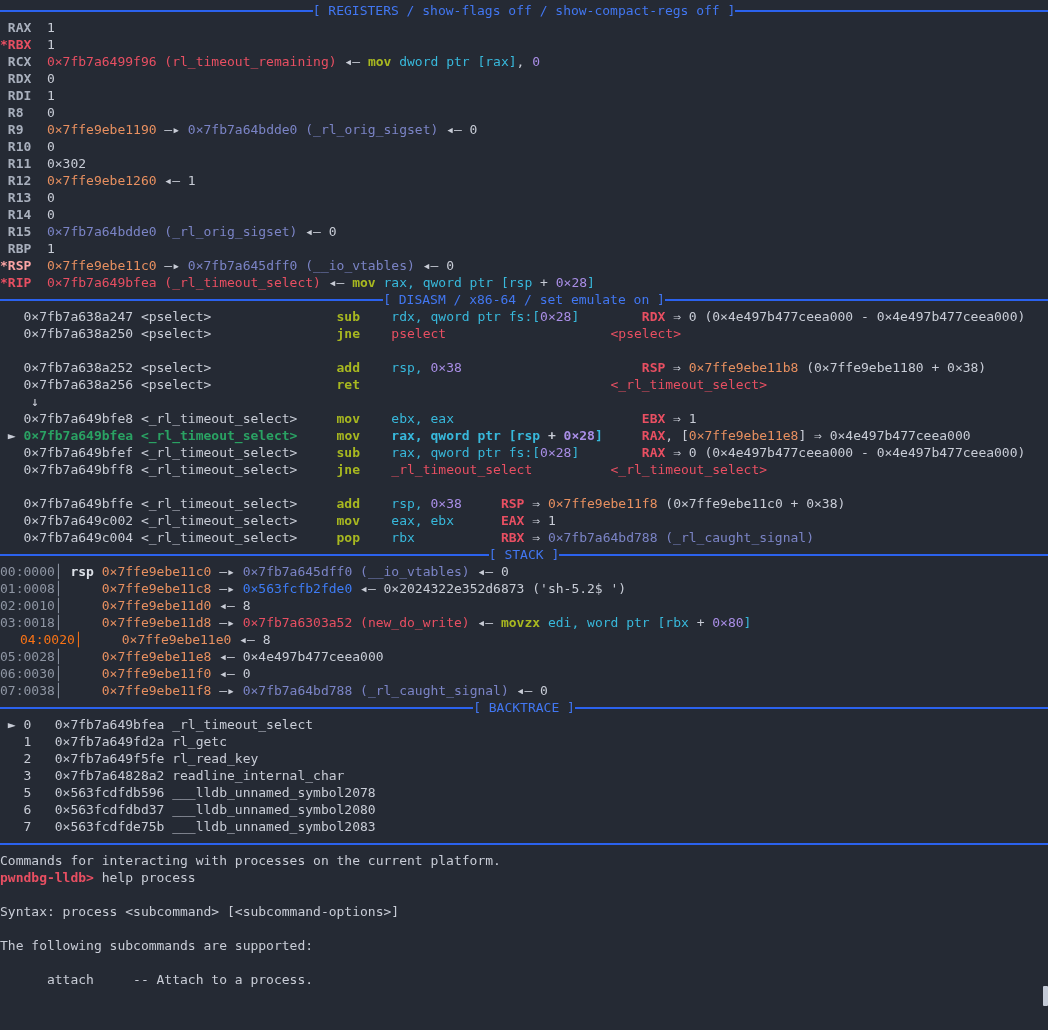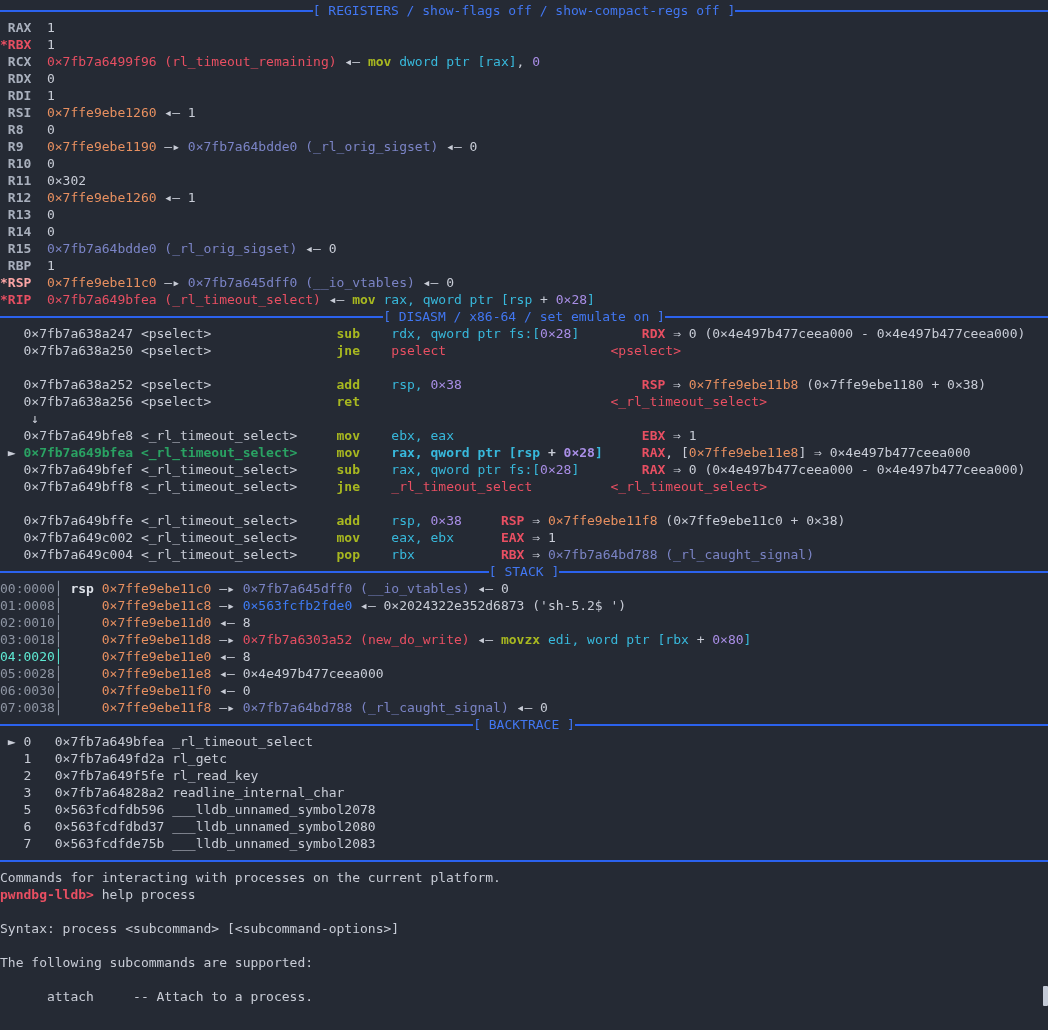--- a/index.html
+++ b/index.html
@@ -31,21 +31,20 @@
     <div class="hdr">
       <div class="rule" style="background: rgb(43, 98, 238);"></div>
       <span class="lbl" style="color: rgb(66, 119, 242);">[ REGISTERS / show-flags off / show-compact-regs off ]</span>
       <div class="rule" style="background: rgb(43, 98, 238);"></div>
     </div>
     <div class="line"><span style="color: rgb(169, 176, 189); font-weight: bold;"> RAX</span><span style="color: rgb(200, 204, 214);">  1</span></div>
     <div class="line"><span style="color: rgb(232, 79, 98); font-weight: bold;">*RBX</span><span style="color: rgb(200, 204, 214);">  1</span></div>
     <div class="line"><span style="color: rgb(169, 176, 189); font-weight: bold;"> RCX</span><span style="color: rgb(200, 204, 214);">  </span><span style="color: rgb(232, 79, 98);">0×7fb7a6499f96 (rl_timeout_remaining)</span><span style="color: rgb(200, 204, 214);"> ◂— </span><span style="color: rgb(168, 184, 32); font-weight: bold;">mov</span><span style="color: rgb(200, 204, 214);"> </span><span style="color: rgb(56, 185, 220);">dword ptr [rax]</span><span style="color: rgb(200, 204, 214);">, </span><span style="color: rgb(169, 142, 230);">0</span></div>
     <div class="line"><span style="color: rgb(169, 176, 189); font-weight: bold;"> RDX</span><span style="color: rgb(200, 204, 214);">  0</span></div>
     <div class="line"><span style="color: rgb(169, 176, 189); font-weight: bold;"> RDI</span><span style="color: rgb(200, 204, 214);">  1</span></div>
-    <div class="line"><span style="color: rgb(169, 176, 189); font-weight: bold;"> RSI</span><span style="color: rgb(200, 204, 214);">  </span><span style="color: rgb(232, 144, 96);">0×7ffe9ebe1260</span><span style="color: rgb(200, 204, 214);"> ◂— 1</span></div>
     <div class="line"><span style="color: rgb(169, 176, 189); font-weight: bold;"> R8</span><span style="color: rgb(200, 204, 214);">   0</span></div>
     <div class="line"><span style="color: rgb(169, 176, 189); font-weight: bold;"> R9</span><span style="color: rgb(200, 204, 214);">   </span><span style="color: rgb(232, 144, 96);">0×7ffe9ebe1190</span><span style="color: rgb(200, 204, 214);"> —▸ </span><span style="color: rgb(123, 132, 198);">0×7fb7a64bdde0 (_rl_orig_sigset)</span><span style="color: rgb(200, 204, 214);"> ◂— 0</span></div>
     <div class="line"><span style="color: rgb(169, 176, 189); font-weight: bold;"> R10</span><span style="color: rgb(200, 204, 214);">  0</span></div>
     <div class="line"><span style="color: rgb(169, 176, 189); font-weight: bold;"> R11</span><span style="color: rgb(200, 204, 214);">  0×302</span></div>
     <div class="line"><span style="color: rgb(169, 176, 189); font-weight: bold;"> R12</span><span style="color: rgb(200, 204, 214);">  </span><span style="color: rgb(232, 144, 96);">0×7ffe9ebe1260</span><span style="color: rgb(200, 204, 214);"> ◂— 1</span></div>
     <div class="line"><span style="color: rgb(169, 176, 189); font-weight: bold;"> R13</span><span style="color: rgb(200, 204, 214);">  0</span></div>
     <div class="line"><span style="color: rgb(169, 176, 189); font-weight: bold;"> R14</span><span style="color: rgb(200, 204, 214);">  0</span></div>
     <div class="line"><span style="color: rgb(169, 176, 189); font-weight: bold;"> R15</span><span style="color: rgb(200, 204, 214);">  </span><span style="color: rgb(123, 132, 198);">0×7fb7a64bdde0 (_rl_orig_sigset)</span><span style="color: rgb(200, 204, 214);"> ◂— 0</span></div>
     <div class="line"><span style="color: rgb(169, 176, 189); font-weight: bold;"> RBP</span><span style="color: rgb(200, 204, 214);">  1</span></div>
     <div class="line"><span style="color: #fca5a5; font-weight: bold;">*RSP</span><span style="color: rgb(200, 204, 214);">  </span><span style="color: rgb(232, 144, 96);">0×7ffe9ebe11c0</span><span style="color: rgb(200, 204, 214);"> —▸ </span><span style="color: rgb(123, 132, 198);">0×7fb7a645dff0 (__io_vtables)</span><span style="color: rgb(200, 204, 214);"> ◂— 0</span></div>
@@ -71,21 +70,21 @@
     <div class="line"><span style="color: rgb(200, 204, 214);">   0×7fb7a649c004 &lt;_rl_timeout_select&gt;     </span><span style="color: rgb(168, 184, 32); font-weight: bold;">pop</span><span style="color: rgb(200, 204, 214);">    </span><span style="color: rgb(56, 185, 220);">rbx</span><span style="color: rgb(200, 204, 214);">           </span><span style="color: rgb(232, 79, 98); font-weight: bold;">RBX</span><span style="color: rgb(200, 204, 214);"> ⇒ </span><span style="color: rgb(123, 132, 198);">0×7fb7a64bd788 (_rl_caught_signal)</span></div>
     <div class="hdr">
       <div class="rule" style="background: rgb(43, 98, 238);"></div>
       <span class="lbl" style="color: rgb(66, 119, 242);">[ STACK ]</span>
       <div class="rule" style="background: rgb(43, 98, 238);"></div>
     </div>
     <div class="line"><span style="color: rgb(143, 150, 164);">00:0000│</span><span style="color: rgb(200, 204, 214);"> </span><span style="color: rgb(221, 225, 232); font-weight: bold;">rsp</span><span style="color: rgb(200, 204, 214);"> </span><span style="color: rgb(232, 144, 96);">0×7ffe9ebe11c0</span><span style="color: rgb(200, 204, 214);"> —▸ </span><span style="color: rgb(123, 132, 198);">0×7fb7a645dff0 (__io_vtables)</span><span style="color: rgb(200, 204, 214);"> ◂— 0</span></div>
     <div class="line"><span style="color: rgb(143, 150, 164);">01:0008│</span><span style="color: rgb(200, 204, 214);">     </span><span style="color: rgb(232, 144, 96);">0×7ffe9ebe11c8</span><span style="color: rgb(200, 204, 214);"> —▸ </span><span style="color: rgb(62, 124, 246); margin-top: 15px;">0×563fcfb2fde0</span><span style="color: rgb(200, 204, 214);"> ◂— 0×2024322e352d6873 ('sh-5.2$ ')</span></div>
     <div class="line"><span style="color: rgb(143, 150, 164);">02:0010│</span><span style="color: rgb(200, 204, 214);">     </span><span style="color: rgb(232, 144, 96);">0×7ffe9ebe11d0</span><span style="color: rgb(200, 204, 214);"> ◂— 8</span></div>
     <div class="line"><span style="color: rgb(143, 150, 164);">03:0018│</span><span style="color: rgb(200, 204, 214);">     </span><span style="color: rgb(232, 144, 96);">0×7ffe9ebe11d8</span><span style="color: rgb(200, 204, 214);"> —▸ </span><span style="color: rgb(232, 79, 98);">0×7fb7a6303a52 (new_do_write)</span><span style="color: rgb(200, 204, 214);"> ◂— </span><span style="color: rgb(168, 184, 32); font-weight: bold;">movzx</span><span style="color: rgb(200, 204, 214);"> </span><span style="color: rgb(56, 185, 220);">edi, word ptr [rbx</span><span style="color: rgb(200, 204, 214);"> + </span><span style="color: rgb(169, 142, 230);">0×80</span><span style="color: rgb(56, 185, 220);">]</span></div>
-    <div class="line"><span style="color: #5eead4;">04:0020│</span><span style="color: rgb(200, 204, 214);">     </span><span style="color: rgb(232, 144, 96);">0×7ffe9ebe11e0</span><span style="color: rgb(200, 204, 214);"> ◂— 8</span></div>
+    <div class="line"><span style="color: #f97316; padding-left: 20px;">04:0020│</span><span style="color: rgb(200, 204, 214);">     </span><span style="color: rgb(232, 144, 96);">0×7ffe9ebe11e0</span><span style="color: rgb(200, 204, 214);"> ◂— 8</span></div>
     <div class="line"><span style="color: rgb(143, 150, 164);">05:0028│</span><span style="color: rgb(200, 204, 214);">     </span><span style="color: rgb(232, 144, 96);">0×7ffe9ebe11e8</span><span style="color: rgb(200, 204, 214);"> ◂— 0×4e497b477ceea000</span></div>
     <div class="line"><span style="color: rgb(143, 150, 164);">06:0030│</span><span style="color: rgb(200, 204, 214);">     </span><span style="color: rgb(232, 144, 96);">0×7ffe9ebe11f0</span><span style="color: rgb(200, 204, 214);"> ◂— 0</span></div>
     <div class="line"><span style="color: rgb(143, 150, 164);">07:0038│</span><span style="color: rgb(200, 204, 214);">     </span><span style="color: rgb(232, 144, 96);">0×7ffe9ebe11f8</span><span style="color: rgb(200, 204, 214);"> —▸ </span><span style="color: rgb(123, 132, 198);">0×7fb7a64bd788 (_rl_caught_signal)</span><span style="color: rgb(200, 204, 214);"> ◂— 0</span></div>
     <div class="hdr">
       <div class="rule" style="background: rgb(43, 98, 238);"></div>
       <span class="lbl" style="color: rgb(66, 119, 242);">[ BACKTRACE ]</span>
       <div class="rule" style="background: rgb(43, 98, 238);"></div>
     </div>
     <div class="line"><span style="color: rgb(200, 204, 214);"> ► 0   0×7fb7a649bfea _rl_timeout_select</span></div>
     <div class="line"><span style="color: rgb(200, 204, 214);">   1   0×7fb7a649fd2a rl_getc</span></div>

